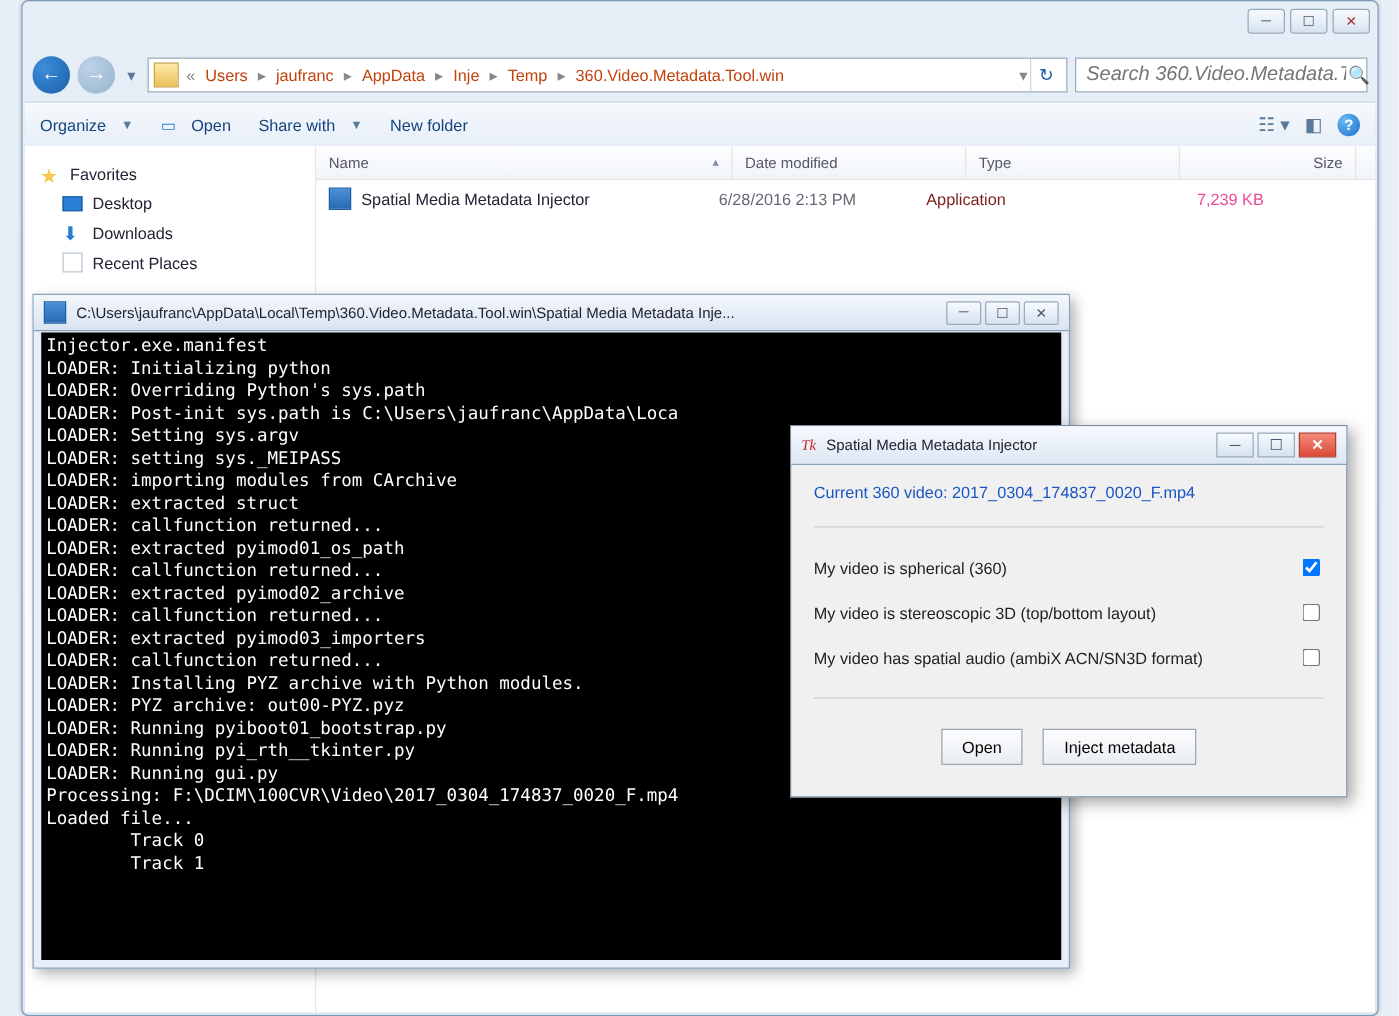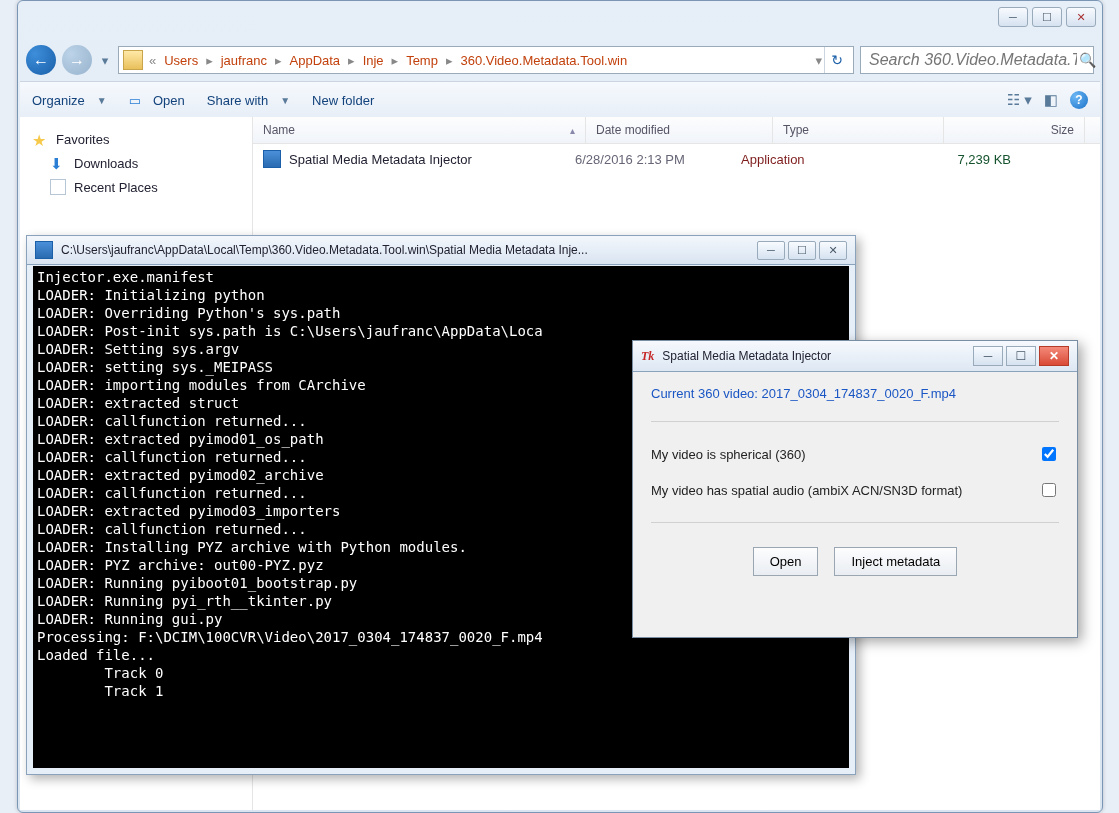--- a/index.html
+++ b/index.html
@@ -62,21 +62,21 @@
   .fh-name { width:312px; display:flex; align-items:center; gap:6px; }
   .fh-date { width:166px; }
   .fh-type { width:150px; }
   .fh-size { width:120px; text-align:right; }
   .sort-caret { font-size:10px; color:#88a; margin-left:auto; }
 
   .file-row { display:flex; padding:6px 10px; align-items:center; }
   .fr-name { width:312px; display:flex; align-items:center; gap:8px; color:#223; }
   .fr-date { width:166px; color:#667; }
   .fr-type { width:150px; color:#7f1d1d; }
-  .fr-size { width:120px; color:#14532d; text-align:right; }
+  .fr-size { width:120px; color:#ec4899; text-align:right; }
   .app-icon { width:16px; height:16px; background:linear-gradient(#4a90d9,#2a6bb0); border:1px solid #1a5fa8; }
 
   
   .console {
     position:absolute; left:26px; top:235px; width:830px; height:540px;
     border:1px solid #8aa2bb; background:#e6eef7; box-shadow:4px 4px 10px rgba(0,0,0,.3);
     box-sizing:border-box;
   }
   .console-title { height:28px; background:linear-gradient(to bottom,#f3f7fc,#d9e4f1);
     display:flex; align-items:center; padding:0 8px; gap:8px; border-bottom:1px solid #8aa2bb; }
@@ -91,21 +91,21 @@
     padding:2px 4px; white-space:pre; overflow:hidden; }
 
   
   .injector {
     position:absolute; left:632px; top:340px; width:446px; height:298px;
     background:#f0f0f0; border:1px solid #7a8ea3; box-shadow:4px 4px 12px rgba(0,0,0,.35);
     box-sizing:border-box;
   }
   .inj-title { height:30px; background:linear-gradient(to bottom,#f6f9fd,#dde7f3);
     display:flex; align-items:center; padding:0 8px; gap:8px; border-bottom:1px solid #8aa2bb; }
-  .tk-icon { color:#c62828; font-style:italic; font-weight:bold; font-size:12px; font-family:serif; }
+  .tk-icon { color:#c62828; font-style:italic; font-weight:normal; font-size:12px; font-family:serif; }
   .inj-title .ttl { flex:1; font-size:12px; color:#223; }
   .inj-title .btns { display:flex; gap:3px; }
   .inj-title .wbtn { width:28px; height:18px; border:1px solid #9ab;
     background:linear-gradient(to bottom,#f8fbff,#d6e2f0); display:flex; align-items:center; justify-content:center;
     font-size:12px; color:#4a5a6a; cursor:pointer; }
   .inj-title .wbtn.close { background:linear-gradient(to bottom,#f48a7a,#d94a36); color:#fff; border-color:#b53a28; font-weight:bold; }
 
   .inj-body { padding:14px 18px; }
   .inj-current { color:#1a56c4; font-size:13px; margin-bottom:20px; }
   .inj-hr { border:none; border-top:1px solid #d0d0d0; margin:14px 0; }
@@ -177,20 +177,24 @@
     </div>
   </div>
 
   <div class="explorer-body">
     <div class="sidebar">
       <div class="sb-group fav">
         <span class="sb-icon ic-star">★</span>
         <span>Favorites</span>
       </div>
       <div class="sb-group" style="padding-left:30px">
+        <span class="sb-icon ic-desktop"></span>
+        <span>Desktop</span>
+      </div>
+      <div class="sb-group" style="padding-left:30px">
         <span class="sb-icon ic-downloads">⬇</span>
         <span>Downloads</span>
       </div>
       <div class="sb-group" style="padding-left:30px">
         <span class="sb-icon ic-recent"></span>
         <span>Recent Places</span>
       </div>
     </div>
 
     <div class="files">
@@ -264,20 +268,24 @@
     </div>
   </div>
   <div class="inj-body">
     <div class="inj-current">Current 360 video: 2017_0304_174837_0020_F.mp4</div>
     <hr class="inj-hr">
     <div class="inj-row">
       <span>My video is spherical (360)</span>
       <input type="checkbox" checked="" style="">
     </div>
     <div class="inj-row">
+      <span>My video is stereoscopic 3D (top/bottom layout)</span>
+      <input type="checkbox" style="">
+    </div>
+    <div class="inj-row">
       <span>My video has spatial audio (ambiX ACN/SN3D format)</span>
       <input type="checkbox" style="">
     </div>
     <hr class="inj-hr">
     <div class="inj-actions">
       <button class="inj-btn">Open</button>
       <button class="inj-btn">Inject metadata</button>
     </div>
   </div>
 </div>

